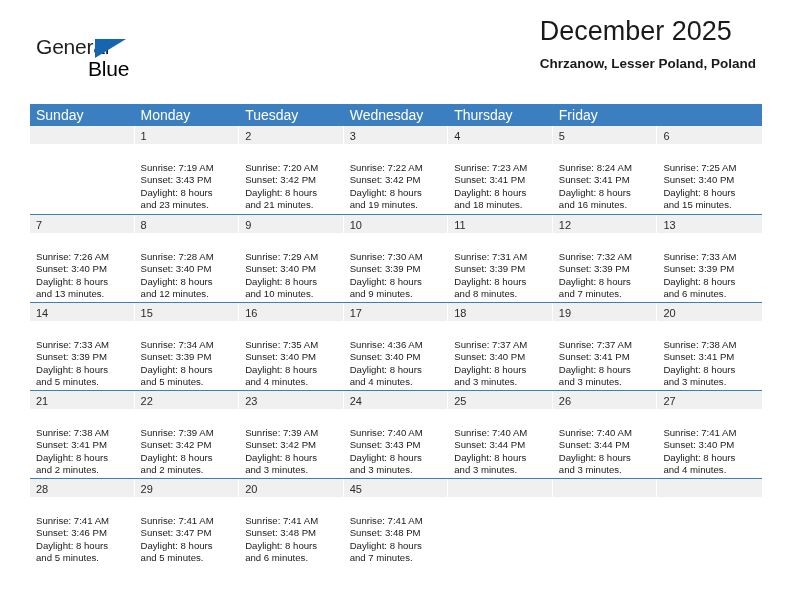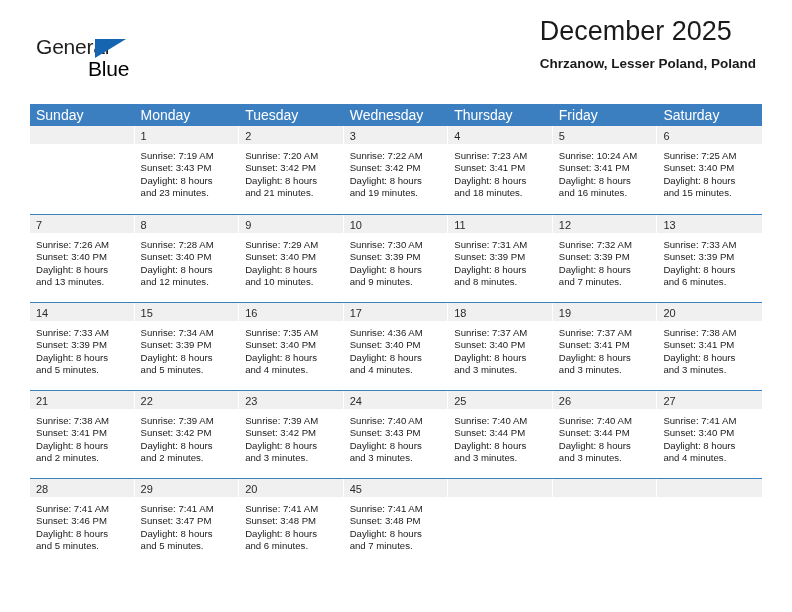--- a/index.html
+++ b/index.html
@@ -138,21 +138,21 @@
   }
   .day-cell.empty .day-num-band {
     background: #f0f0f0;
   }
   .day-num {
     font-size: 11px;
     line-height: 18px;
     color: #2b2b2b;
   }
   .day-body {
-    padding: 6px 4px 0 6px;
+    padding: 18px 4px 0 6px;
   }
   .day-line {
     font-size: 9.6px;
     line-height: 12.4px;
     color: #1a1a1a;
     white-space: nowrap;
   }
 </style>
 </head>
 <body>
@@ -175,21 +175,20 @@
   </div>
 
   <div class="calendar">
     <div class="dow-row">
         <div class="dow-cell">Sunday</div>
         <div class="dow-cell">Monday</div>
         <div class="dow-cell">Tuesday</div>
         <div class="dow-cell">Wednesday</div>
         <div class="dow-cell">Thursday</div>
         <div class="dow-cell">Friday</div>
-        <div class="dow-cell">Saturday</div>
       </div>
     <div id="weeks-container">
         <div class="week-row first">
           <div class="day-cell empty">
             <div class="day-num-band"><span class="day-num"></span></div>
             <div class="day-body"></div>
           </div>
           <div class="day-cell">
             <div class="day-num-band"><span class="day-num">1</span></div>
             <div class="day-body">
@@ -222,21 +221,21 @@
             <div class="day-body">
               <div class="day-line">Sunrise: 7:23 AM</div>
               <div class="day-line">Sunset: 3:41 PM</div>
               <div class="day-line">Daylight: 8 hours</div>
               <div class="day-line">and 18 minutes.</div>
             </div>
           </div>
           <div class="day-cell">
             <div class="day-num-band"><span class="day-num">5</span></div>
             <div class="day-body">
-              <div class="day-line">Sunrise: 10:24 AM</div>
+              <div class="day-line">Sunrise: 8:24 AM</div>
               <div class="day-line">Sunset: 3:41 PM</div>
               <div class="day-line">Daylight: 8 hours</div>
               <div class="day-line">and 16 minutes.</div>
             </div>
           </div>
           <div class="day-cell">
             <div class="day-num-band"><span class="day-num">6</span></div>
             <div class="day-body">
               <div class="day-line">Sunrise: 7:25 AM</div>
               <div class="day-line">Sunset: 3:40 PM</div>

